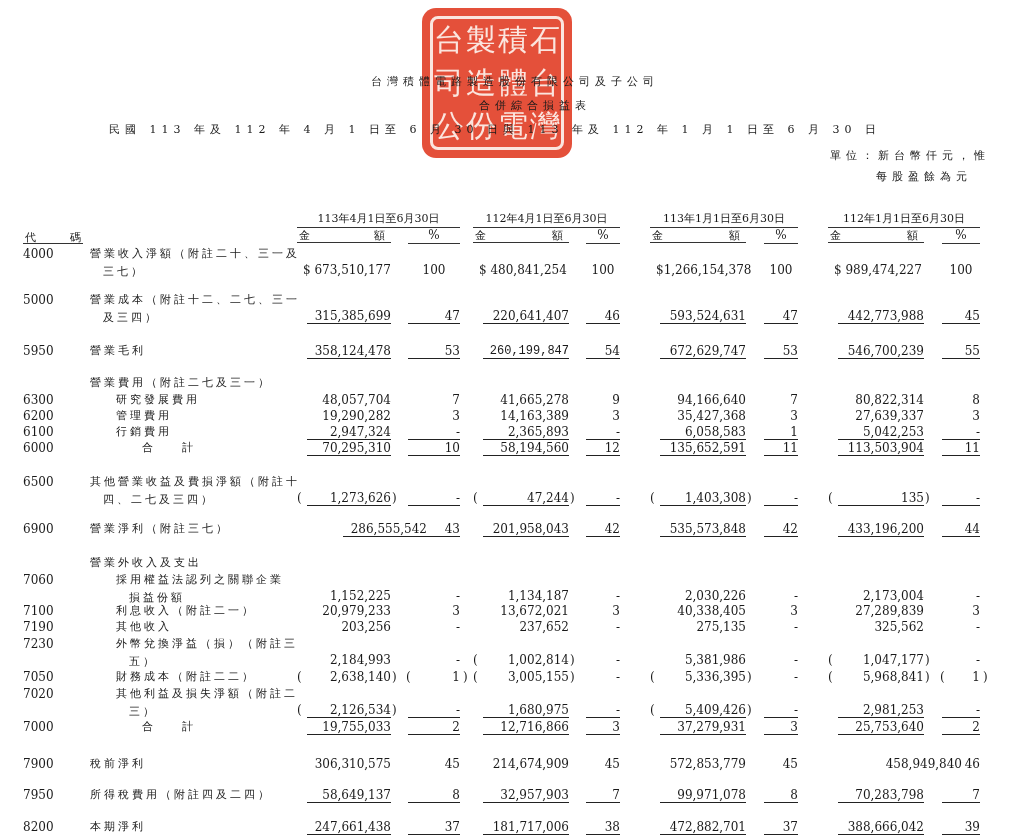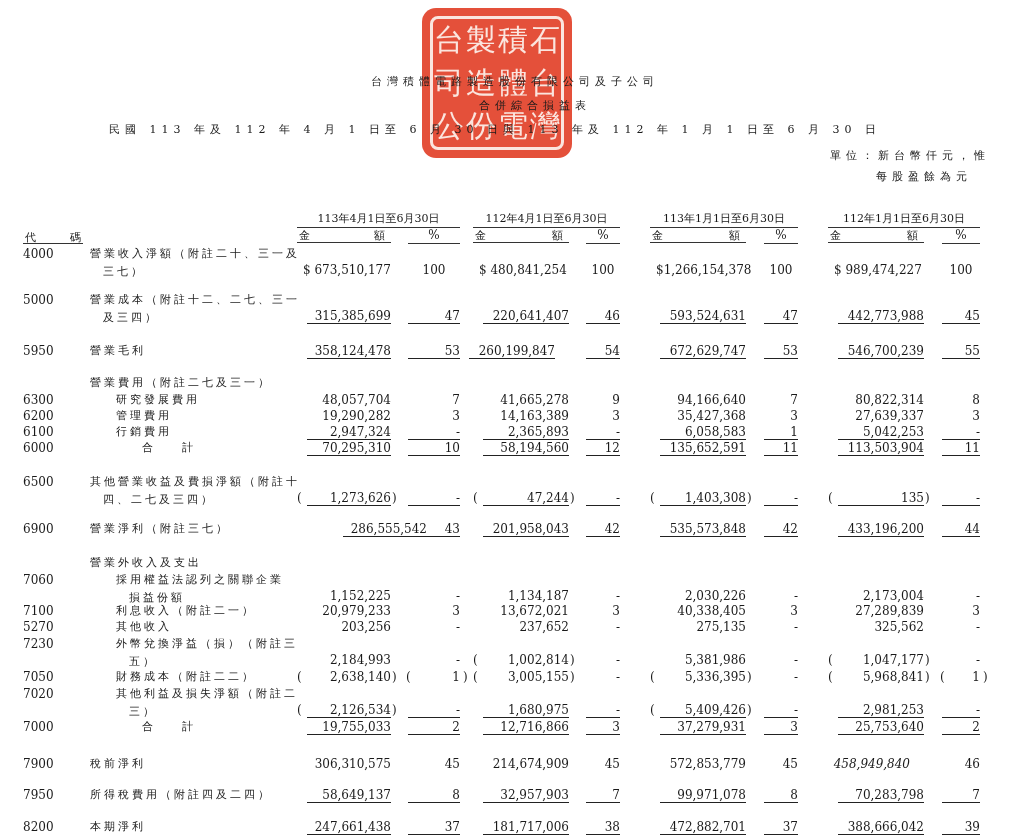--- a/index.html
+++ b/index.html
@@ -149,21 +149,21 @@
       <div class="amt ul" style="left: 660px; width: 86px; top: 16px;">593,524,631</div>
       <div class="pct ul" style="left: 764px; width: 34px; top: 16px;">47</div>
       <div class="amt ul" style="left: 838px; width: 86px; top: 16px;">442,773,988</div>
       <div class="pct ul" style="left: 942px; width: 38px; top: 16px;">45</div>
     </div>
     <div class="row" style="top: 344px;">
       <div class="code" style="top: 0px;">5950</div>
       <div class="label" style="top: -2px;">營業毛利</div>
       <div class="amt ul" style="left: 307px; width: 84px; top: 0px;">358,124,478</div>
       <div class="pct ul" style="left: 408px; width: 52px; top: 0px;">53</div>
-      <div class="amt ul" style="left: 469px; width: 86px; top: 0px;">260,199,847</div>
+      <div class="amt ul" style="left: 483px; width: 86px; top: 0px; font-family: Liberation Mono, monospace;">260,199,847</div>
       <div class="pct ul" style="left: 586px; width: 34px; top: 0px;">54</div>
       <div class="amt ul" style="left: 660px; width: 86px; top: 0px;">672,629,747</div>
       <div class="pct ul" style="left: 764px; width: 34px; top: 0px;">53</div>
       <div class="amt ul" style="left: 838px; width: 86px; top: 0px;">546,700,239</div>
       <div class="pct ul" style="left: 942px; width: 38px; top: 0px;">55</div>
     </div>
     <div class="row" style="top: 376px;">
       <div class="code" style="top: 0px;"></div>
       <div class="label" style="top: -2px;">營業費用（附註二七及三一）</div>
     </div>
@@ -271,21 +271,21 @@
       <div class="amt" style="left: 307px; width: 84px; top: 0px;">20,979,233</div>
       <div class="pct" style="left: 408px; width: 52px; top: 0px;">3</div>
       <div class="amt" style="left: 483px; width: 86px; top: 0px;">13,672,021</div>
       <div class="pct" style="left: 586px; width: 34px; top: 0px;">3</div>
       <div class="amt" style="left: 660px; width: 86px; top: 0px;">40,338,405</div>
       <div class="pct" style="left: 764px; width: 34px; top: 0px;">3</div>
       <div class="amt" style="left: 838px; width: 86px; top: 0px;">27,289,839</div>
       <div class="pct" style="left: 942px; width: 38px; top: 0px;">3</div>
     </div>
     <div class="row" style="top: 620px;">
-      <div class="code" style="top: 0px;">5270</div>
+      <div class="code" style="top: 0px;">7190</div>
       <div class="label" style="top: -2px;">    其他收入</div>
       <div class="amt" style="left: 307px; width: 84px; top: 0px;">203,256</div>
       <div class="pct" style="left: 408px; width: 52px; top: 0px;">-</div>
       <div class="amt" style="left: 483px; width: 86px; top: 0px;">237,652</div>
       <div class="pct" style="left: 586px; width: 34px; top: 0px;">-</div>
       <div class="amt" style="left: 660px; width: 86px; top: 0px;">275,135</div>
       <div class="pct" style="left: 764px; width: 34px; top: 0px;">-</div>
       <div class="amt" style="left: 838px; width: 86px; top: 0px;">325,562</div>
       <div class="pct" style="left: 942px; width: 38px; top: 0px;">-</div>
     </div>
@@ -361,21 +361,21 @@
     </div>
     <div class="row" style="top: 757px;">
       <div class="code" style="top: 0px;">7900</div>
       <div class="label" style="top: -2px;">稅前淨利</div>
       <div class="amt" style="left: 307px; width: 84px; top: 0px;">306,310,575</div>
       <div class="pct" style="left: 408px; width: 52px; top: 0px;">45</div>
       <div class="amt" style="left: 483px; width: 86px; top: 0px;">214,674,909</div>
       <div class="pct" style="left: 586px; width: 34px; top: 0px;">45</div>
       <div class="amt" style="left: 660px; width: 86px; top: 0px;">572,853,779</div>
       <div class="pct" style="left: 764px; width: 34px; top: 0px;">45</div>
-      <div class="amt" style="left: 824px; width: 86px; top: 0px; font-style: italic;">458,949,840</div>
+      <div class="amt" style="left: 876px; width: 86px; top: 0px;">458,949,840</div>
       <div class="pct" style="left: 942px; width: 38px; top: 0px;">46</div>
     </div>
     <div class="row" style="top: 788px;">
       <div class="code" style="top: 0px;">7950</div>
       <div class="label" style="top: -2px;">所得稅費用（附註四及二四）</div>
       <div class="amt ul" style="left: 307px; width: 84px; top: 0px;">58,649,137</div>
       <div class="pct ul" style="left: 408px; width: 52px; top: 0px;">8</div>
       <div class="amt ul" style="left: 483px; width: 86px; top: 0px;">32,957,903</div>
       <div class="pct ul" style="left: 586px; width: 34px; top: 0px;">7</div>
       <div class="amt ul" style="left: 660px; width: 86px; top: 0px;">99,971,078</div>

